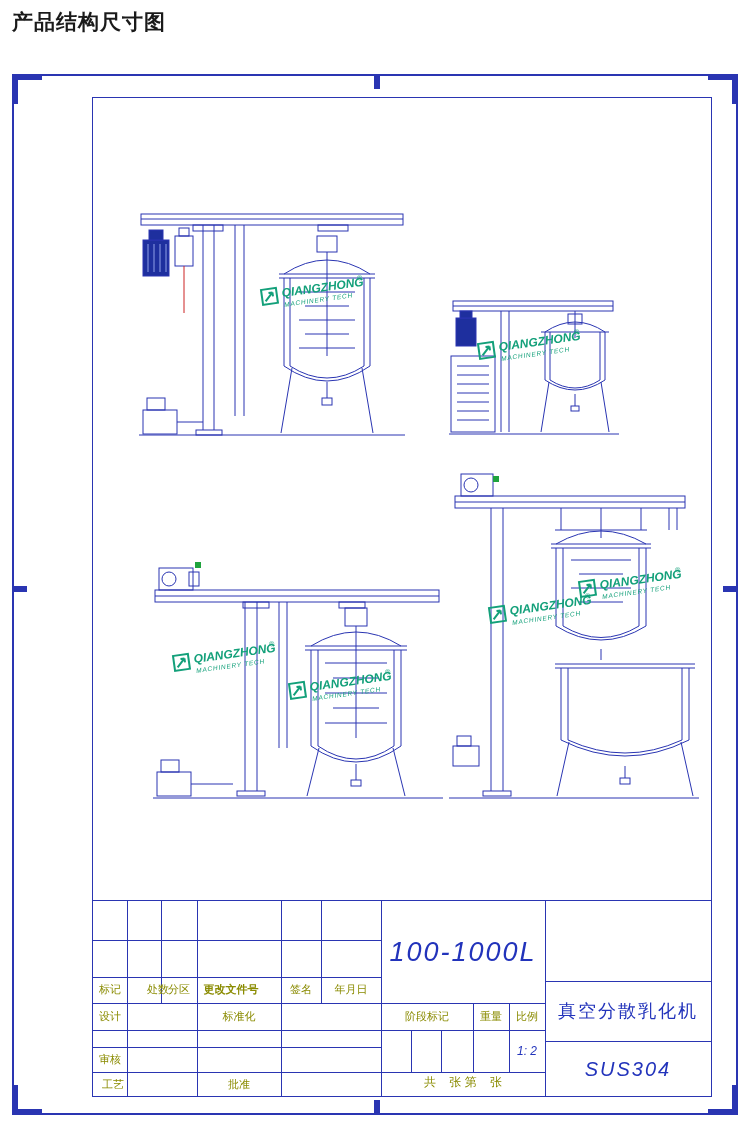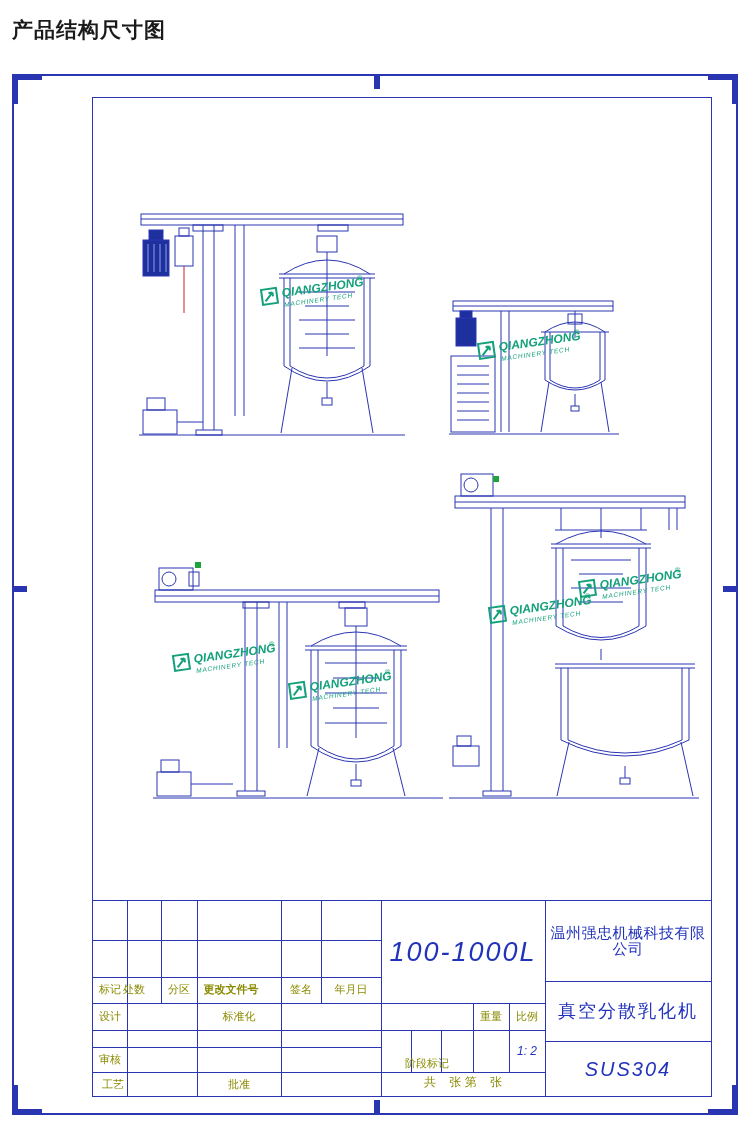--- a/index.html
+++ b/index.html
@@ -1,19 +1,19 @@
 <!DOCTYPE html>
 <html><head>
 <meta charset="utf-8">
 <style>
   * { margin:0; padding:0; box-sizing:border-box; }
   html,body { width:750px; height:1125px; background:#ffffff;
     font-family:"Liberation Sans", sans-serif; position:relative; overflow:hidden; }
 
-  .page-title { position:absolute; left:12px; top:16px; font-size:21px; font-weight:bold;
+  .page-title { position:absolute; left:12px; top:8px; font-size:21px; font-weight:bold;
     color:#1a1a1a; letter-spacing:1px; }
 
   .outer-frame { position:absolute; left:12px; top:74px; width:726px; height:1041px;
     border:2px solid #2a35b2; }
   .inner-frame { position:absolute; left:78px; top:21px; width:620px; height:1000px;
     border:1px solid #2a35b2; }
 
   .mark { position:absolute; background:#2a35b2; }
 
   .drawing-svg { position:absolute; left:0; top:0; width:618px; height:802px; }
@@ -287,36 +287,35 @@
       <div class="vl" style="left:188px; top:0; height:196px;"></div>
       <div class="vl" style="left:228px; top:0; height:102px;"></div>
       <div class="vl" style="left:288px; top:0; height:196px;"></div>
       <div class="vl" style="left:318px; top:129px; height:42px;"></div>
       <div class="vl" style="left:348px; top:129px; height:42px;"></div>
       <div class="vl" style="left:380px; top:102px; height:69px;"></div>
       <div class="vl" style="left:416px; top:102px; height:69px;"></div>
       <div class="vl" style="left:452px; top:0; height:196px;"></div>
 
       <div class="tb-label" style="left:0; top:76px; width:34px; height:26px;">标记</div>
-      <div class="tb-label" style="left:24px; top:76px; width:34px; height:26px;">处数</div>
+      <div class="tb-label" style="left:48px; top:76px; width:34px; height:26px;">处数</div>
       <div class="tb-label" style="left:68px; top:76px; width:36px; height:26px;">分区</div>
       <div class="tb-label" style="left:96px; top:76px; width:84px; height:26px;font-weight:bold;">更改文件号</div>
       <div class="tb-label" style="left:188px; top:76px; width:40px; height:26px;">签名</div>
       <div class="tb-label" style="left:228px; top:76px; width:60px; height:26px;">年月日</div>
       <div class="tb-label" style="left:0; top:102px; width:34px; height:27px;">设计</div>
       <div class="tb-label" style="left:104px; top:102px; width:84px; height:27px;">标准化</div>
       <div class="tb-label" style="left:0; top:146px; width:34px; height:25px;">审核</div>
       <div class="tb-label" style="left:3px; top:171px; width:34px; height:25px;">工艺</div>
       <div class="tb-label" style="left:104px; top:171px; width:84px; height:25px;text-align:center;">批准</div>
-      <div class="tb-label" style="left:288px; top:102px; width:92px; height:27px;margin-top:47px;">阶段标记</div>
+      <div class="tb-label" style="left:288px; top:102px; width:92px; height:27px;">阶段标记</div>
       <div class="tb-label" style="left:380px; top:102px; width:36px; height:27px;">重量</div>
       <div class="tb-label" style="left:416px; top:102px; width:36px; height:27px;">比例</div>
       <div class="tb-label blue-hand scaleval" style="left:416px; top:129px; width:36px; height:42px;">1: 2</div>
       <div class="tb-label pre sheetinfo" style="left:288px; top:171px; width:164px; height:20px;">共    张 第    张</div>
 
       <div class="tb-label blue-hand capacity" style="left:288px; top:0; width:164px; height:102px;">100-1000L</div>
-      <div class="tb-label blue-cn company" style="left:452px; top:0; width:166px; height:80px;">温州强忠机械科技有限公司</div>
       <div class="tb-label blue-cn product" style="left:452px; top:80px; width:166px; height:60px;text-align:right;">真空分散乳化机</div>
       <div class="tb-label blue-hand material" style="left:452px; top:140px; width:166px; height:56px;">SUS304</div>
     </div>
 
   </div>
 </div>
 
 </body></html>

